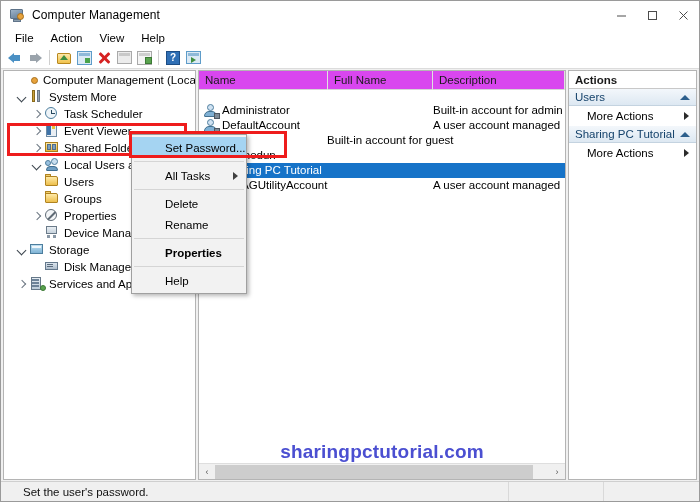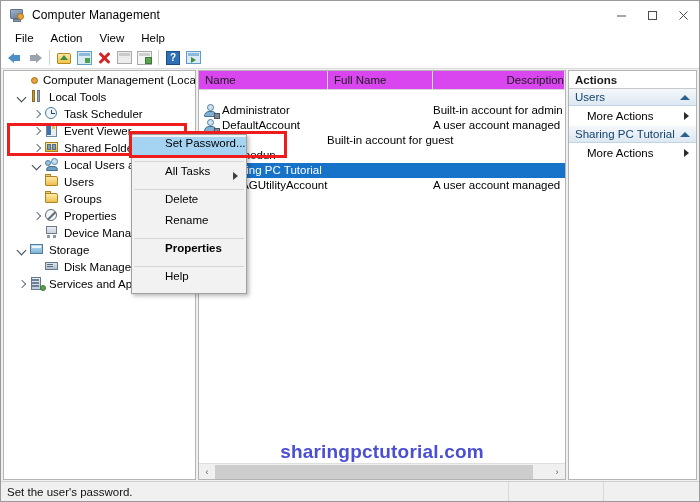--- a/index.html
+++ b/index.html
@@ -245,21 +245,21 @@
   .uicon.alt .h { background: #e9f2fa; }
   .uicon.alt .b { background: #a9c8e0; }
 
   
   .ctxmenu {
     position: absolute; background: #f2f2f2; border: 1px solid #a0a0a0;
     box-shadow: 2px 2px 4px rgba(0,0,0,.28);
     padding: 2px 0; z-index: 40;
   }
   .ctxmenu .ci {
-    height: 21px; display: flex; align-items: flex-start; position: relative;
+    height: 21px; display: flex; align-items: center; position: relative;
     padding-left: 33px; padding-right: 22px; font-size: 11.5px; color: #000;
     white-space: nowrap;
   }
   .ctxmenu .ci.hl { background: #a5d4f2; }
   .ctxmenu .ci.bold { font-weight: bold; }
   .ctxmenu .sep { height: 1px; background: #d5d5d5; margin: 3px 2px 3px 2px; }
   .ctxmenu .sub {
     position: absolute; right: 8px; top: 7px; width: 0; height: 0;
     border-top: 4px solid transparent; border-bottom: 4px solid transparent; border-left: 5px solid #404040;
   }
@@ -304,21 +304,21 @@
   .act-item .tri {
     width: 0; height: 0; border-top: 4px solid transparent; border-bottom: 4px solid transparent;
     border-left: 5px solid #2b2b2b;
   }
 
   
   .statusbar {
     position: absolute; left: 0; bottom: 0; width: 698px; height: 20px;
     background: #f0f0f0; border-top: 1px solid #cfcfcf; display: flex; align-items: center;
   }
-  .status-main { flex: 1; padding-left: 6px; font-size: 11.5px; color: #111; border-right: 1px solid #d9d9d9; height: 20px; line-height: 20px; }
+  .status-main { flex: 1; padding-left: 6px; font-size: 11.5px; color: #111; border-right: 1px solid #d9d9d9; height: 20px; line-height: 20px; margin-left: 16px; }
   .status-cell { width: 95px; height: 20px; border-right: 1px solid #d9d9d9; }
   .status-cell.last { border-right: none; }
 </style>
 </head>
 <body>
 
 <div id="app">
 
   <div class="titlebar">
     <div class="tb-icon">
@@ -409,21 +409,21 @@
         <span class="ticon i-comp"><i class="mon"></i><i class="base"></i><i class="g"></i></span>
         <span class="tlabel">Computer Management (Local)</span>
       </div>
 
       <div class="tnode" style="padding-left:10px;">
         <span class="chev e"></span>
         <span class="ticon i-tools">
             <i class="t1"></i>
             <i class="t2"></i>
           </span>
-        <span class="tlabel">Local Tools</span>
+        <span class="tlabel">System More</span>
       </div>
 
       <div class="tnode" style="padding-left:25px;">
         <span class="chev c"></span>
         <span class="ticon i-clock">
             <i class="c"></i>
             <i class="h"></i>
             <i class="h2"></i>
           </span>
         <span class="tlabel">Task Scheduler</span>
@@ -523,21 +523,21 @@
       </div>
     </div>
 
     <div class="redbox" style="left:6px; top:53px; width:180px; height:33px;"></div>
 
     <div class="list-pane">
 
       <div class="lheader">
         <div class="hc" style="width:129px;">Name</div>
         <div class="hc" style="width:105px;">Full Name</div>
-        <div class="hc" style="width:132px;text-align:right;">Description</div>
+        <div class="hc" style="width:132px;">Description</div>
       </div>
 
       <div style="padding-top:1px;margin-top:12px;">
 
         <div class="lrow">
           <span class="uicon">
               <i class="h"></i>
               <i class="b"></i>
               <i class="k"></i>
             </span>

